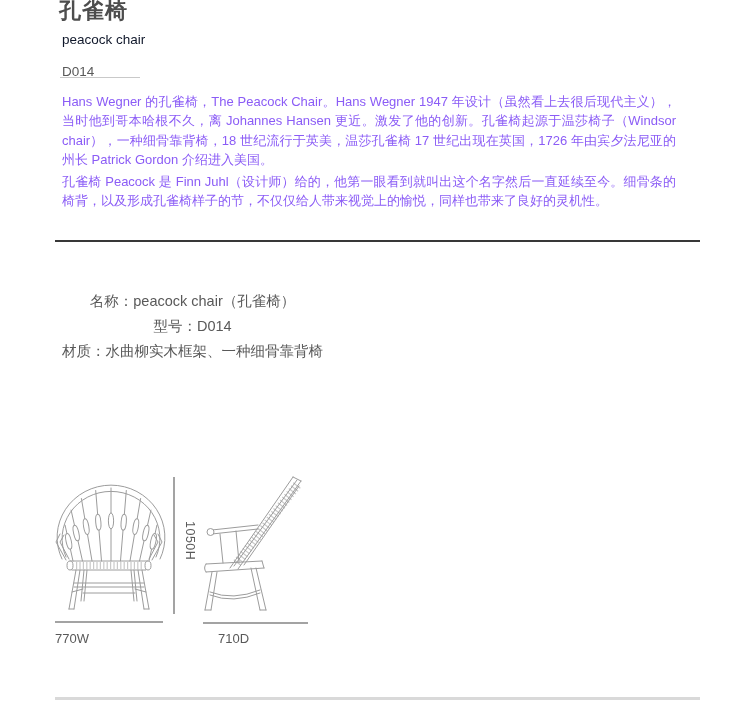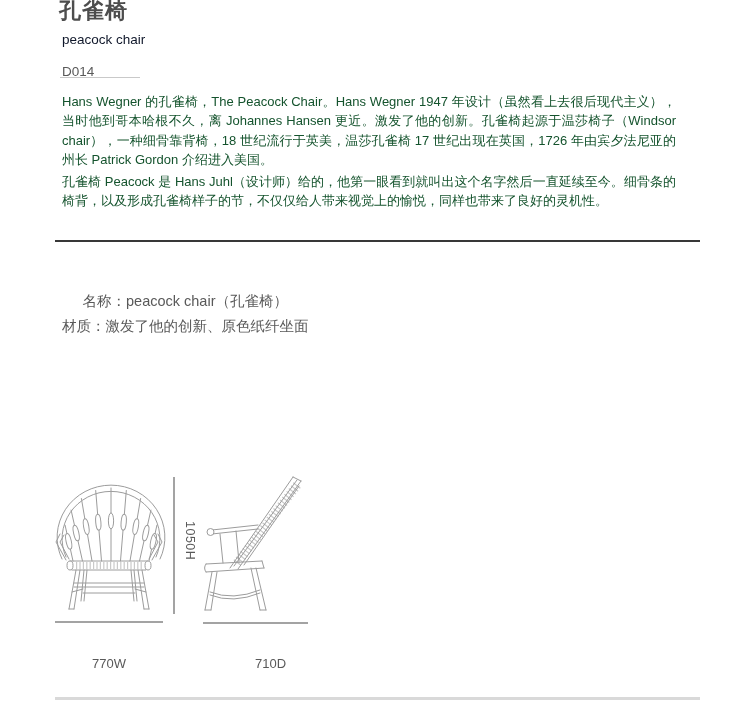--- a/index.html
+++ b/index.html
@@ -11,33 +11,33 @@
   .abs{position:absolute;}
   .page-title{
     left:59px;top:-4px;font-size:22px;font-weight:700;color:#4d4d4d;
     letter-spacing:1px;line-height:30px;
   }
   .subtitle{left:62px;top:32px;font-size:13.5px;color:#0f172a;line-height:16px;}
   .model-code{left:62px;top:64px;font-size:13.5px;color:#595959;line-height:16px;}
   .title-rule{left:60px;top:77px;width:80px;height:1px;background:#c9c9c9;}
   .description{
     left:62px;top:92px;width:614px;font-size:13px;line-height:19.4px;
-    color:#14532d;text-align:justify;
+    color:#8b5cf6;text-align:justify;
   }
   .description p{margin:0 0 2px 0;}
   .divider-dark{left:55px;top:240px;width:645px;height:2px;background:#383838;}
   .specs{left:62px;top:289px;font-size:14.5px;line-height:24.8px;color:#595959;text-align:center;}
   .spec-row{white-space:nowrap;}
   .front-view{left:50px;top:475px;}
   .side-view{left:200px;top:475px;}
   .dim-line{height:2px;background:#a3a3a3;}
   .dim-line-width{left:55px;top:621px;width:108px;}
   .dim-line-depth{left:203px;top:622px;width:105px;}
   .dim-line-height{left:173px;top:477px;width:2px;height:137px;background:#a3a3a3;}
-  .dim-label{font-size:13px;color:#595959;text-align:center;line-height:16px;margin-top:25px;}
+  .dim-label{font-size:13px;color:#595959;text-align:left;line-height:16px;}
   .dim-label-width{left:55px;top:631px;width:108px;}
   .dim-label-depth{left:218px;top:631px;width:105px;}
   .dim-label-height{
     left:197px;top:521px;font-size:12.5px;color:#595959;
     transform:rotate(90deg);transform-origin:0 0;letter-spacing:0.5px;white-space:nowrap;
   }
   .divider-light{left:55px;top:697px;width:645px;height:3px;background:#d9d9d9;}
   svg .ln{fill:none;stroke:#9c9c9c;stroke-width:1;stroke-linecap:round;stroke-linejoin:round;}
   svg .oval{fill:#ffffff;stroke:#9c9c9c;stroke-width:1;}
   svg .hatch{fill:none;stroke:#9c9c9c;opacity:.55;}
@@ -45,28 +45,29 @@
 </head>
 <body>
 
 <div class="abs page-title">孔雀椅</div>
 <div class="abs subtitle">peacock chair</div>
 <div class="abs model-code">D014</div>
 <div class="abs title-rule"></div>
 
 <div class="abs description">
   <p>Hans Wegner 的孔雀椅，The Peacock Chair。Hans Wegner 1947 年设计（虽然看上去很后现代主义），当时他到哥本哈根不久，离 Johannes Hansen 更近。激发了他的创新。孔雀椅起源于温莎椅子（Windsor chair），一种细骨靠背椅，18 世纪流行于英美，温莎孔雀椅 17 世纪出现在英国，1726 年由宾夕法尼亚的州长 Patrick Gordon 介绍进入美国。</p>
-  <p>孔雀椅 Peacock 是 Hans Juhl（设计师）给的，他第一眼看到就叫出这个名字然后一直延续至今。细骨条的椅背，以及形成孔雀椅样子的节，不仅仅给人带来视觉上的愉悦，同样也带来了良好的灵机性。</p>
+  <p>孔雀椅 Peacock 是 Finn Juhl（设计师）给的，他第一眼看到就叫出这个名字然后一直延续至今。细骨条的椅背，以及形成孔雀椅样子的节，不仅仅给人带来视觉上的愉悦，同样也带来了良好的灵机性。</p>
 </div>
 
 <div class="abs divider-dark"></div>
 
 <div class="abs specs">
   <div class="spec-row">名称：peacock chair（孔雀椅）</div>
-  <div class="spec-row">材质：激发了他的创新、原色纸纤坐面</div>
+  <div class="spec-row">型号：D014</div>
+  <div class="spec-row">材质：水曲柳实木框架、一种细骨靠背椅</div>
 </div>
 
 <svg class="abs front-view" width="118" height="140" viewBox="0 0 118 140" xmlns="http://www.w3.org/2000/svg">
 
   <path class="ln" d="M 12 84 A 54 52 0 1 1 110 84"></path>
   <path class="ln" d="M 16 82 A 49 47 0 1 1 106 82"></path>
 
   <path class="ln" d="M23 86 L15.1 50.2 M32.5 86 L21.1 35.1 M42 86 L31.4 23.5 M51.5 86 L45.7 15.5 M61 86 L61 13 M70.5 86 L76.3 15.5 M80 86 L90.6 23.5 M89.5 86 L100.9 35.1 M99 86 L106.9 50.2"></path>
 
   <ellipse class="oval" cx="18.7" cy="66.3" rx="2.6" ry="8" transform="rotate(-12.4 18.7 66.3)"></ellipse>

